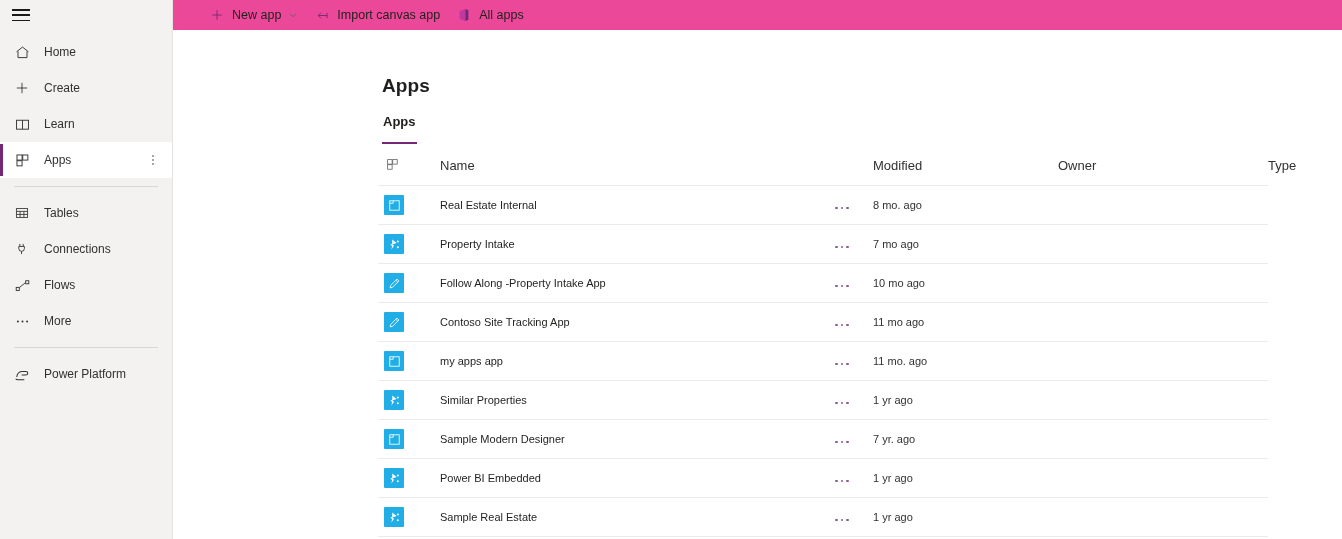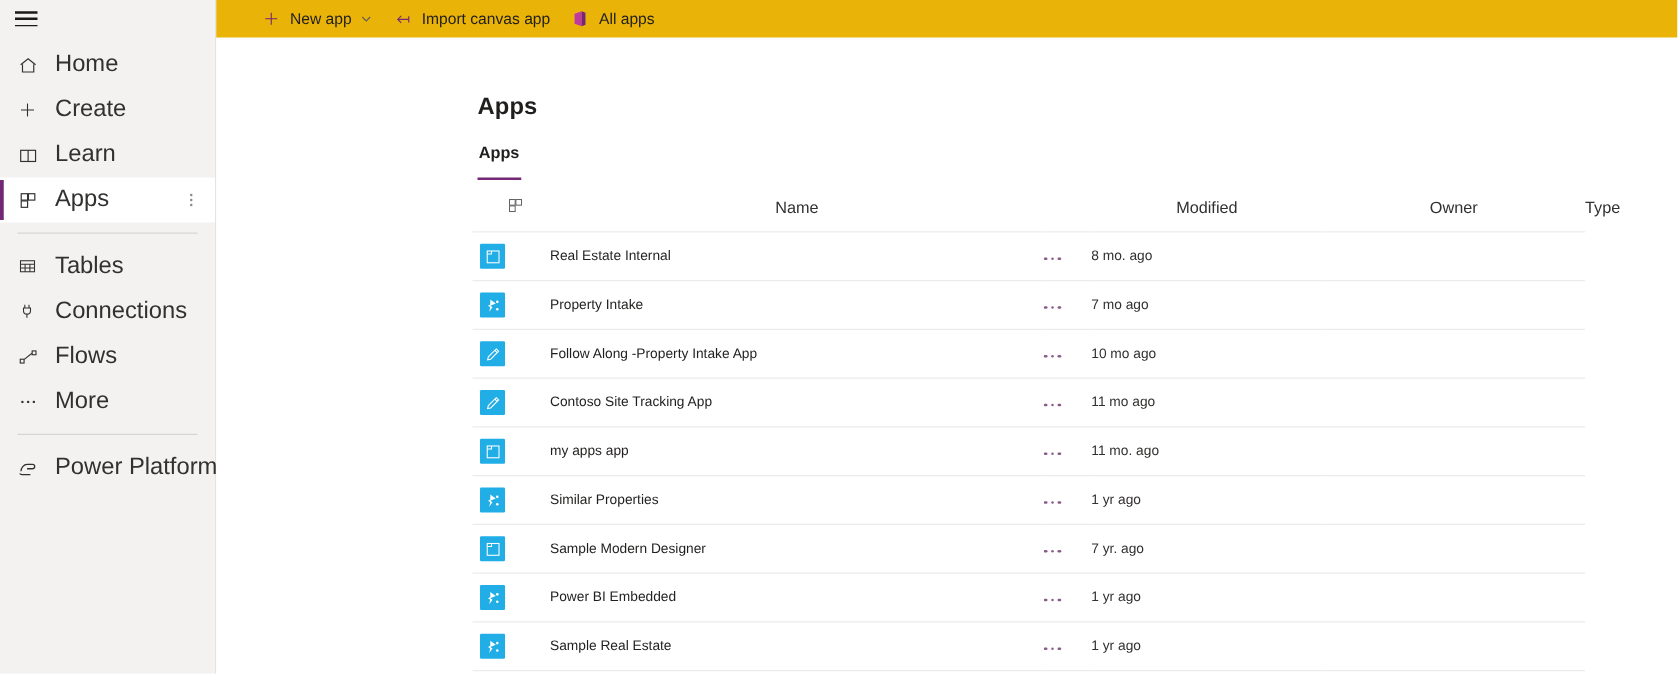--- a/index.html
+++ b/index.html
@@ -46,21 +46,21 @@
 
   .nav-list { margin-top: 4px; }
 
   .nav-item {
     position: relative;
     height: 36px;
     display: flex;
     align-items: center;
     padding-left: 12px;
     cursor: pointer;
-    font-size: 19px;
+    font-size: 12px;
     color: #323130;
   }
   .nav-item.selected {
     background: #ffffff;
   }
   .nav-item.selected::before {
     content: "";
     position: absolute;
     left: 0; top: 2px; bottom: 2px;
     width: 3px;
@@ -102,21 +102,21 @@
     background: #ffffff;
     display: flex;
     flex-direction: column;
     min-width: 0;
   }
 
   
   .cmdbar {
     height: 30px;
     flex: 0 0 30px;
-    background: #eab308;
+    background: #ec4899;
     display: flex;
     align-items: center;
     padding: 0 0 0 28px;
     position: relative;
   }
   .cmd-btn {
     display: inline-flex;
     align-items: center;
     height: 30px;
     padding: 0 8px;
@@ -191,21 +191,21 @@
     height: 2px; background: #742774;
   }
 
   
   .table-wrap {
     margin-top: 13px;
     padding: 0 142px 0 205px;
   }
   .tbl { width: 100%; border-collapse: collapse; table-layout: fixed; }
   .tbl th {
-    text-align: center;
+    text-align: left;
     font-weight: 400;
     font-size: 13px;
     color: #323130;
     padding: 0 0 10px 0;
     border-bottom: 1px solid #edebe9;
     vertical-align: middle;
   }
   .tbl td {
     font-size: 11px;
     color: #323130;

